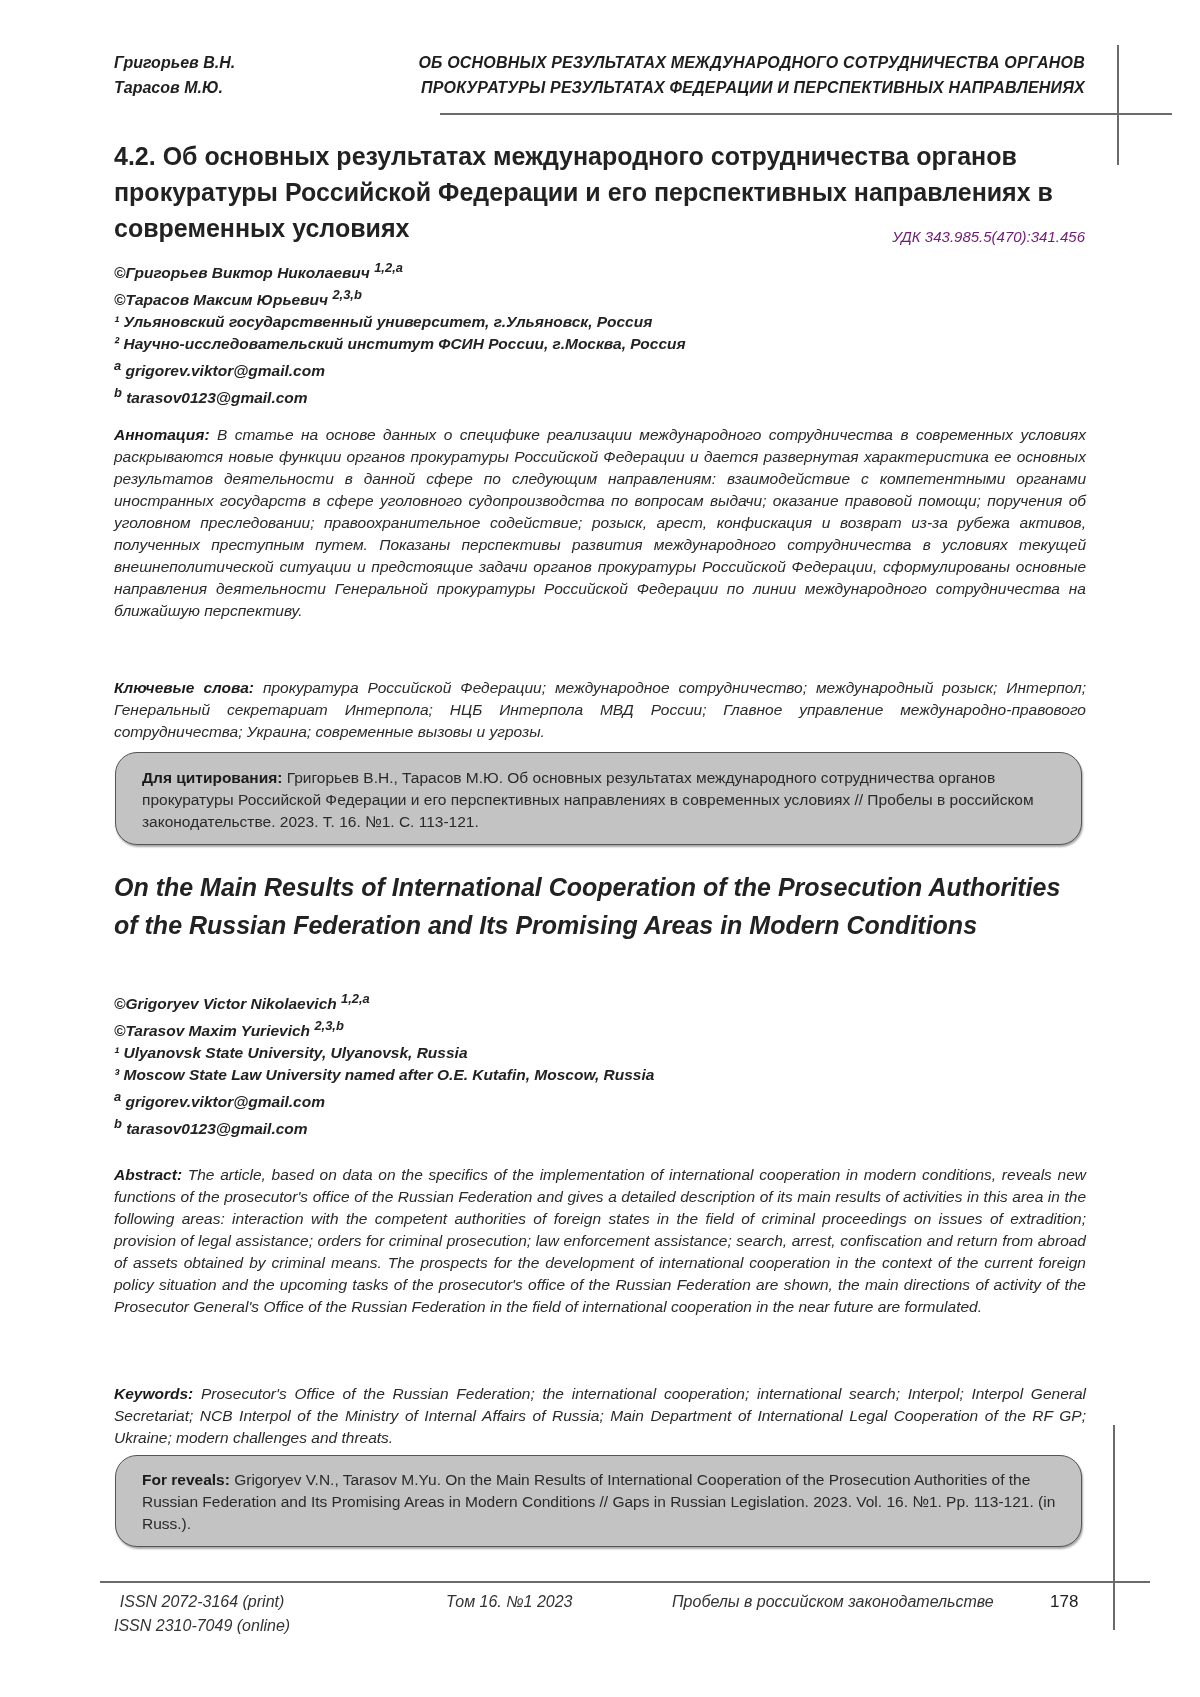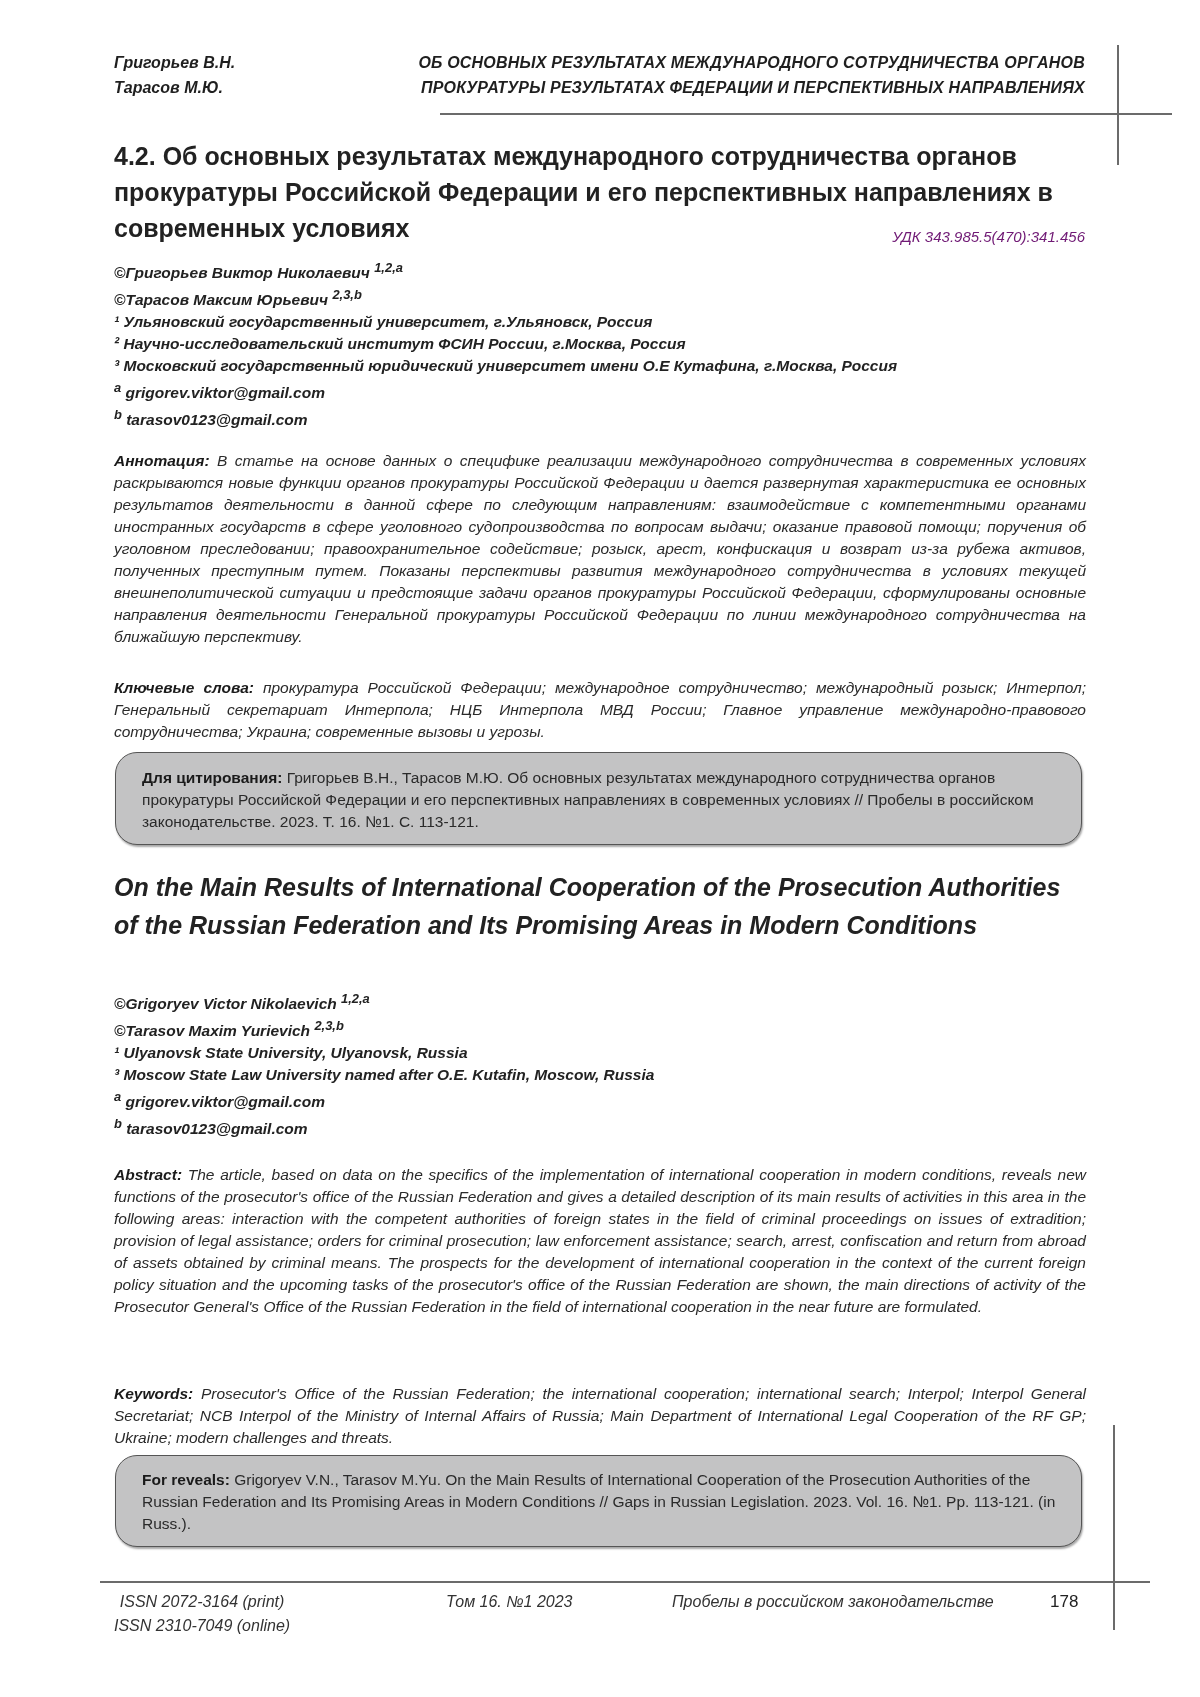--- a/index.html
+++ b/index.html
@@ -38,26 +38,25 @@
 <div class="abs rule-v" style="left:1117px; top:45px; height:120px;"></div>
 
 <div class="abs title-ru">4.2. Об основных результатах международного сотрудничества органов прокуратуры Российской Федерации и его перспективных направлениях в современных условиях</div>
 <div class="abs udk">УДК 343.985.5(470):341.456</div>
 
 <div class="abs meta" style="top:257px;">
   <div><span>©Григорьев Виктор Николаевич</span> <sup>1,2,a</sup></div>
   <div><span>©Тарасов Максим Юрьевич</span> <sup>2,3,b</sup></div>
   <div><span>¹</span> <span>Ульяновский государственный университет, г.Ульяновск, Россия</span></div>
   <div><span>²</span> <span>Научно-исследовательский институт ФСИН России, г.Москва, Россия</span></div>
-  <div><span>³</span> <span>Московский государственный юридический университет имени О.Е Кутафина, г.Москва, Россия</span></div>
   <div><sup>a</sup> <span>grigorev.viktor@gmail.com</span></div>
   <div><sup>b</sup> <span>tarasov0123@gmail.com</span></div>
 </div>
 
-<div class="abs para" style="top:450px;">
+<div class="abs para" style="top:424px;">
   <b>Аннотация:</b>
   <span>В статье на основе данных о специфике реализации международного сотрудничества в современных условиях раскрываются новые функции органов прокуратуры Российской Федерации и дается развернутая характеристика ее основных результатов деятельности в данной сфере по следующим направлениям: взаимодействие с компетентными органами иностранных государств в сфере уголовного судопроизводства по вопросам выдачи; оказание правовой помощи; поручения об уголовном преследовании; правоохранительное содействие; розыск, арест, конфискация и возврат из-за рубежа активов, полученных преступным путем. Показаны перспективы развития международного сотрудничества в условиях текущей внешнеполитической ситуации и предстоящие задачи органов прокуратуры Российской Федерации, сформулированы основные направления деятельности Генеральной прокуратуры Российской Федерации по линии международного сотрудничества на ближайшую перспективу.</span>
 </div>
 
 <div class="abs para" style="top:677px;">
   <b>Ключевые слова:</b>
   <span>прокуратура Российской Федерации; международное сотрудничество; международный розыск; Интерпол; Генеральный секретариат Интерпола; НЦБ Интерпола МВД России; Главное управление международно-правового сотрудничества; Украина; современные вызовы и угрозы.</span>
 </div>
 
 <div class="abs cite-box" style="left:115px; top:752px; width:965px; height:91px;">

